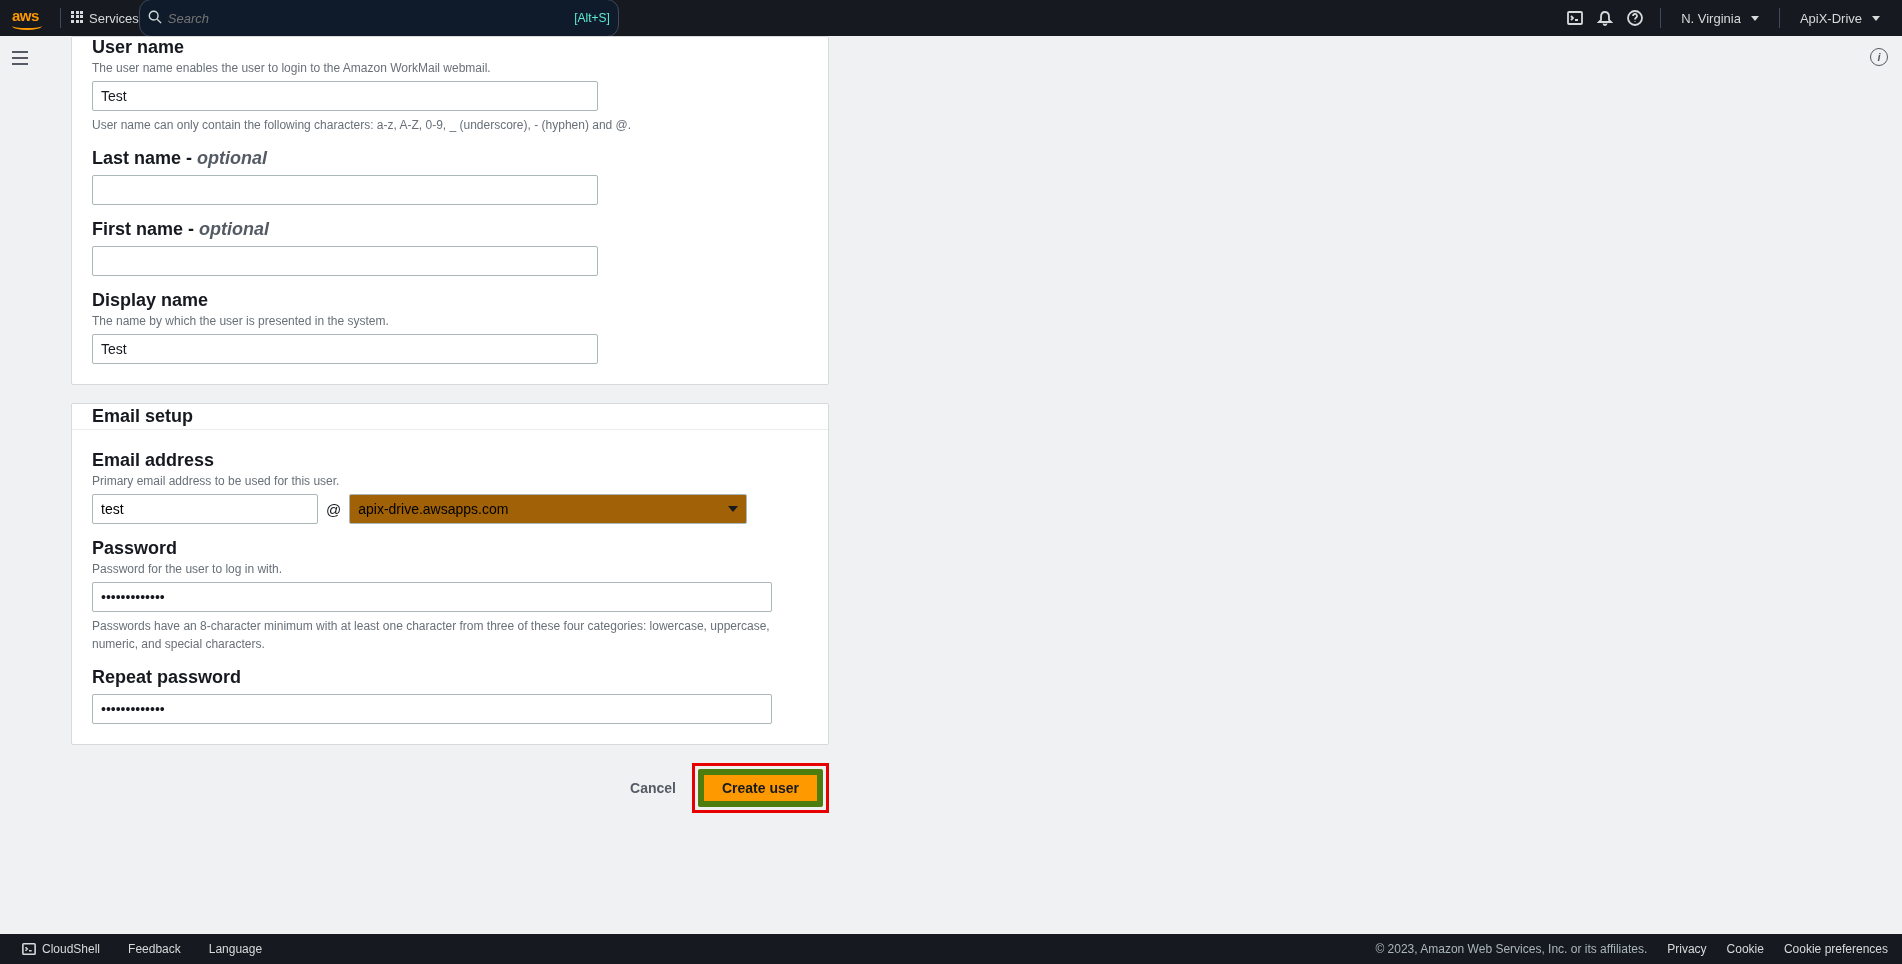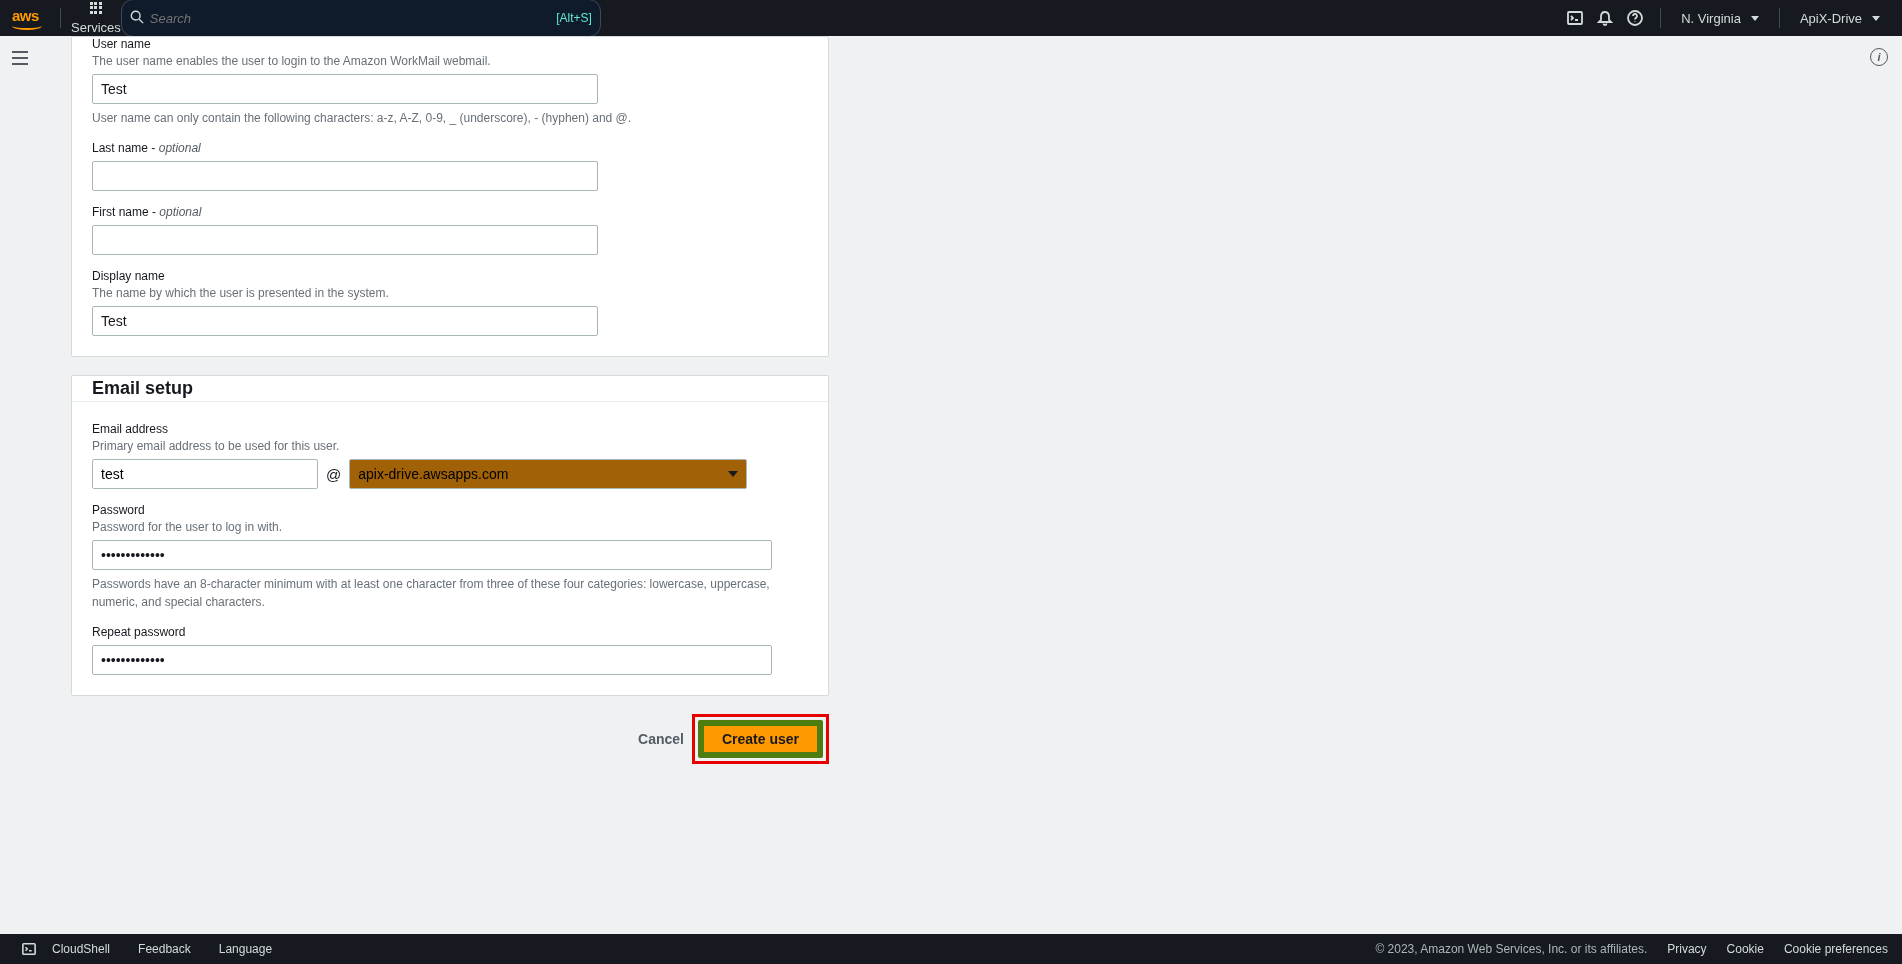--- a/index.html
+++ b/index.html
@@ -3,21 +3,21 @@
 <meta charset="utf-8">
 <style>
 * { margin: 0; padding: 0; box-sizing: border-box; font-family: "Amazon Ember", "Helvetica Neue", Arial, sans-serif; }
 body { background: #f0f1f2; overflow: hidden; }
 
 
 .top-nav { background: #16191f; height: 36px; display: flex; align-items: center; padding: 0 12px; color: #d5dbdb; }
 .aws-logo { color: #ff9900; font-weight: bold; font-size: 15px; margin-right: 8px; display: flex; align-items: center; }
 .aws-logo .smile { display:block; width:30px; height:8px; border-bottom: 2px solid #ff9900; border-radius: 0 0 50% 50%; margin-top:-2px; }
 .nav-divider { width: 1px; height: 20px; background: #3e4a5a; margin: 0 10px; }
-.services-btn { display: flex; align-items: center; gap: 6px; font-size: 13px; cursor: pointer; color: #d5dbdb; flex-direction: column; }
+.services-btn { display: flex; align-items: flex-start; gap: 6px; font-size: 13px; cursor: pointer; color: #d5dbdb; }
 .grid-icon { display: inline-grid; grid-template-columns: repeat(3,3px); grid-template-rows: repeat(3,3px); gap: 1.5px; }
 .grid-icon span { background: #d5dbdb; width:3px; height:3px; }
 .search-wrap { margin-left: 0; display: flex; align-items: center; background: #0f1b2a; border: 1px solid #3e4a5a; border-radius: 12px; height: 38px; width: 480px; padding: 0 8px; }
 .search-wrap .search-icon { color: #d5dbdb; font-size: 13px; margin-right: 6px; }
 .search-input { background: transparent; border: none; outline: none; color: #aab7b8; font-style: italic; font-size: 13px; flex: 1; }
 .search-shortcut { color: #5eead4; font-size: 12px; }
 .nav-spacer { flex: 1; }
 .nav-icon-btn { width: 30px; height: 30px; display:flex; align-items:center; justify-content:center; cursor:pointer; color:#d5dbdb; }
 .nav-icon-btn svg { width:16px; height:16px; fill: none; stroke: #d5dbdb; stroke-width:1.8; }
 .region-selector, .account-selector { font-size: 13px; color: #d5dbdb; padding: 0 10px; display:flex; align-items:center; gap:10px; cursor:pointer; }
@@ -33,42 +33,42 @@
 
 .main-area { position:absolute; top:36px; bottom:30px; left:32px; right:40px; overflow:hidden; }
 .form-container { width: 758px; margin-left: 39px; }
 
 .card { background:#fff; border:1px solid #d5dbdb; border-radius:2px; margin-bottom:18px; }
 .card-header { padding: 2px 20px; border-bottom:1px solid #eaeded; }
 .card-header h2 { font-size:18px; font-weight:700; color:#16191f; }
 .card-body { padding: 6px 20px 20px 20px; }
 
 .field { margin-top:14px; }
-.field-label { font-size:12px; color:#16191f; font-weight:400; }
+.field-label { font-size:18px; color:#16191f; font-weight:700; }
 .field-label .optional { font-style:italic; color:#545b64; }
 .field-sublabel { font-size:12px; color:#687078; margin-top:3px; }
 .field-hint { font-size:12px; color:#687078; margin-top:5px; line-height:1.5; }
 .text-input { width:506px; height:30px; border:1px solid #aab7b8; border-radius:2px; padding:0 8px; font-size:14px; color:#16191f; margin-top:6px; }
 .wide-input { width:680px; }
 
 .email-row { display:flex; align-items:center; gap:8px; margin-top:6px; }
 .email-local { width:226px; height:30px; border:1px solid #aab7b8; border-radius:2px; padding:0 8px; font-size:14px; }
 .at-sign { font-size:15px; color:#16191f; }
 .domain-select { width:398px; height:30px; border:1px solid #aab7b8; border-radius:2px; padding:0 8px; font-size:14px; display:flex; align-items:center; justify-content:space-between; cursor:pointer; background:#a16207; }
 .domain-select .caret { width:0; height:0; border-left:5px solid transparent; border-right:5px solid transparent; border-top:6px solid #16191f; }
 
-.actions-row { width:758px; margin-left:39px; display:flex; justify-content:flex-end; align-items:center; gap:4px; margin-top:12px; }
+.actions-row { width:758px; margin-left:39px; display:flex; justify-content:flex-end; align-items:center; gap:12px; margin-top:12px; }
 .cancel-btn { background:transparent; border:none; color:#545b64; font-size:14px; font-weight:700; cursor:pointer; padding:6px 4px; }
 .create-btn { background:#ff9900; border:6px solid #4d7c0f; color:#16191f; font-size:14px; font-weight:700; padding:5px 18px; cursor:pointer; border-radius:2px; }
 .create-btn-highlight { border:3px solid #e60000; padding:3px; display:inline-block; }
 
 
 .footer { position:fixed; bottom:0; left:0; right:0; height:30px; background:#16191f; display:flex; align-items:center; padding:0 14px; color:#d5dbdb; font-size:12px; }
 .footer-left { display:flex; align-items:center; gap:20px; }
-.footer-item { display:flex; align-items:flex-end; gap:16px; cursor:pointer;padding-left:8px; }
+.footer-item { display:flex; align-items:flex-end; gap:6px; cursor:pointer;padding-left:8px; }
 .footer-item svg { width:14px; height:14px; stroke:#d5dbdb; fill:none; stroke-width:1.8; }
 .footer-spacer { flex:1; }
 .footer-right { display:flex; align-items:center; gap:20px; color:#aab7b8; }
 .footer-right a { color:#d5dbdb; cursor:pointer; }
 </style>
 </head>
 <body>
 
 <div class="top-nav">
   <div class="aws-logo">

